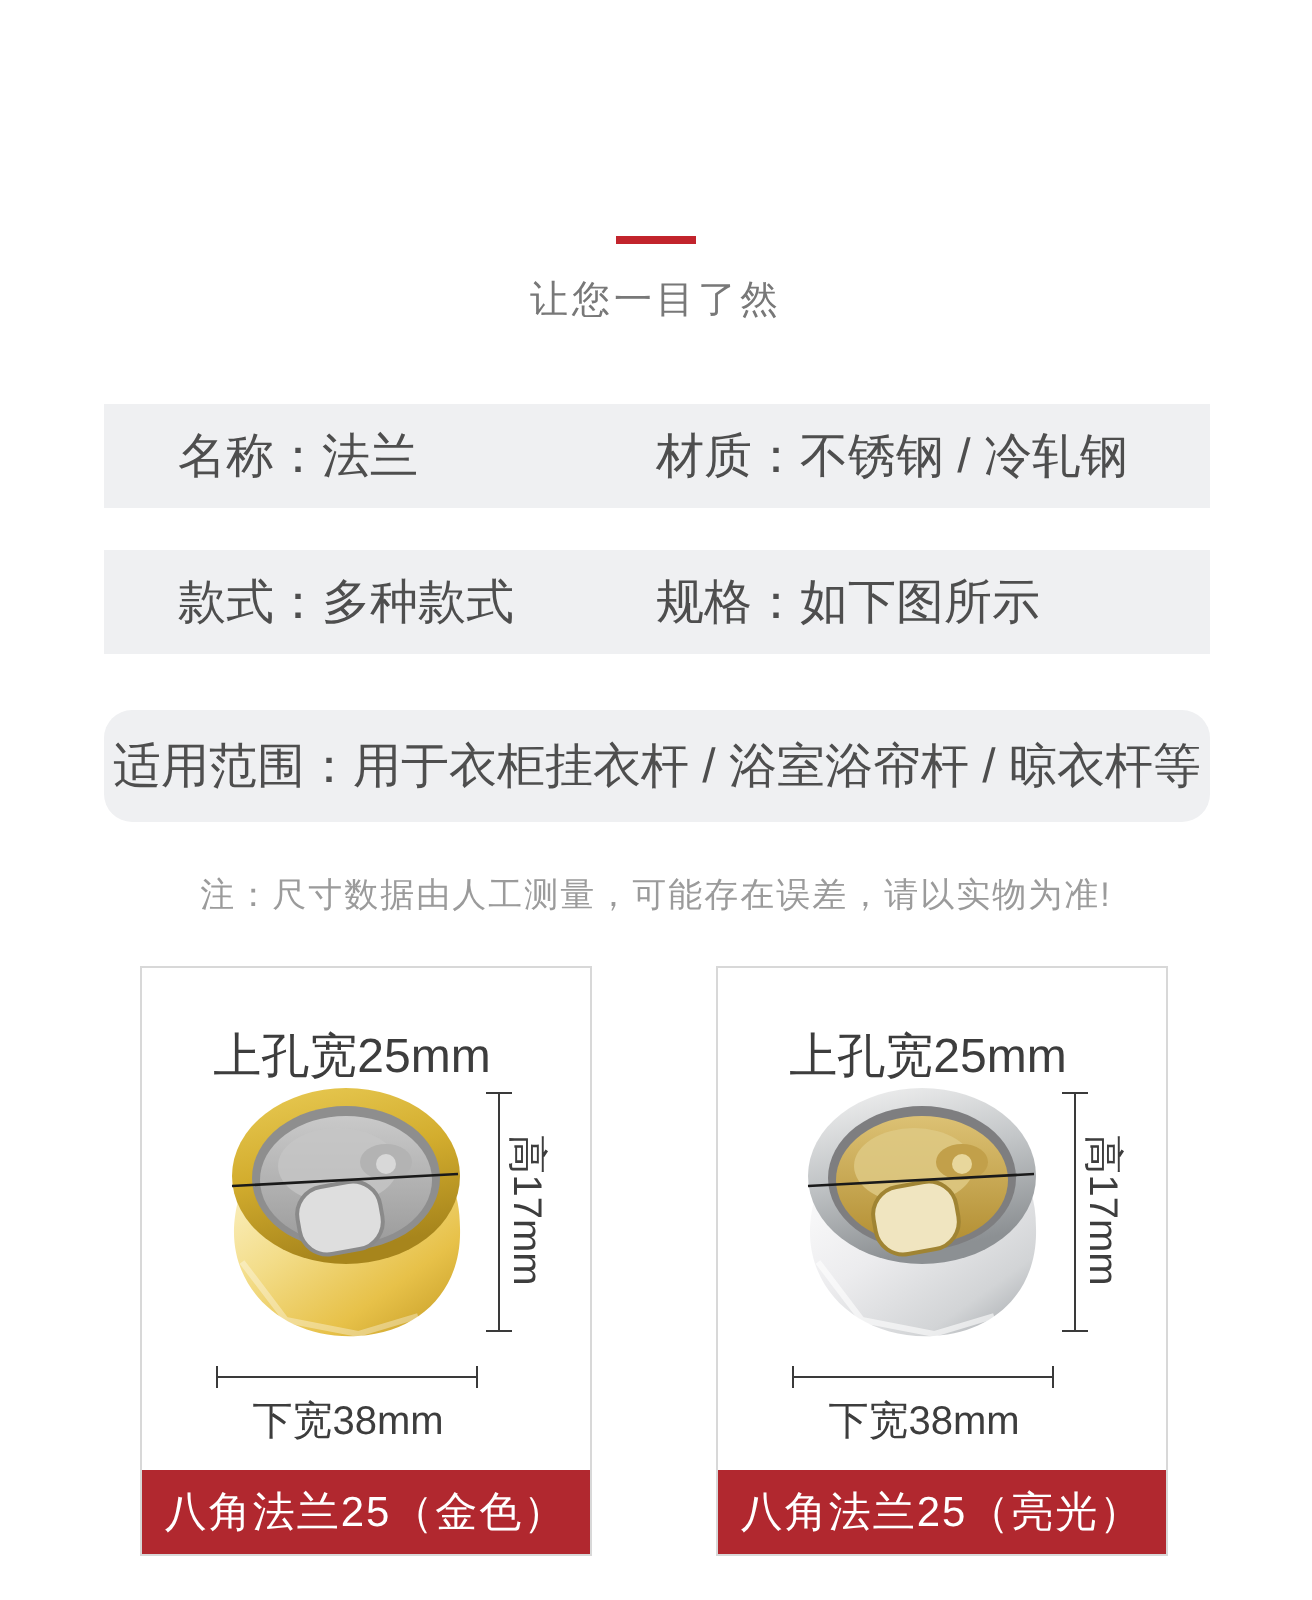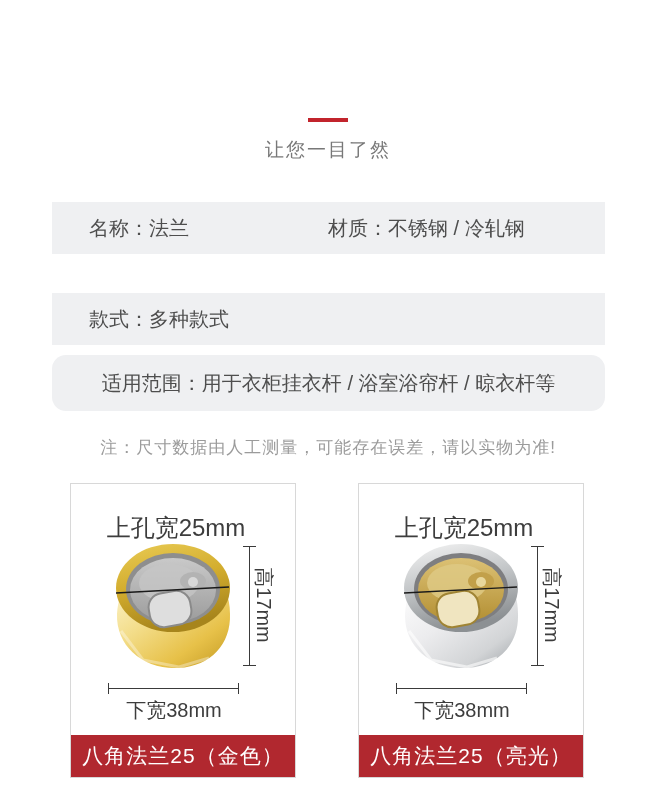--- a/index.html
+++ b/index.html
@@ -31,24 +31,24 @@
   }
   .subtitle{
     position:absolute;top:137px;left:0;width:656px;
     text-align:center;font-size:19px;color:#787878;letter-spacing:2px;
   }
 
   .spec-row{
     position:absolute;left:52px;width:553px;height:52px;
     background:var(--row-bg);
     display:flex;align-items:center;
-    font-size:20px;color:var(--text-mid);
+    font-size:24px;color:var(--text-mid);
   }
   .spec-row.r1{top:202px;}
-  .spec-row.r2{top:293px;}
+  .spec-row.r2{top:275px;}
   .spec-row.r3{top:355px;height:56px;justify-content:center;border-radius:14px;}
   .spec-cell-a{padding-left:37px;width:276px;}
   .spec-cell-b{flex:1;}
 
   .note{
     position:absolute;top:436px;left:0;width:656px;
     text-align:center;font-size:17px;color:var(--text-note);letter-spacing:1px;
   }
 
   .card{
@@ -98,20 +98,21 @@
   <div class="title-underline"></div>
   <div class="subtitle">让您一目了然</div>
 
   <div class="spec-row r1">
     <div class="spec-cell-a">名称：法兰</div>
     <div class="spec-cell-b">材质：不锈钢 / 冷轧钢</div>
   </div>
 
   <div class="spec-row r2">
     <div class="spec-cell-a">款式：多种款式</div>
+    <div class="spec-cell-b">规格：如下图所示</div>
   </div>
 
   <div class="spec-row r3">
     <div>适用范围：用于衣柜挂衣杆 / 浴室浴帘杆 / 晾衣杆等</div>
   </div>
 
   <div class="note">注：尺寸数据由人工测量，可能存在误差，请以实物为准!</div>
 
   <div class="card left">
     <div class="dim-top">上孔宽25mm</div>

